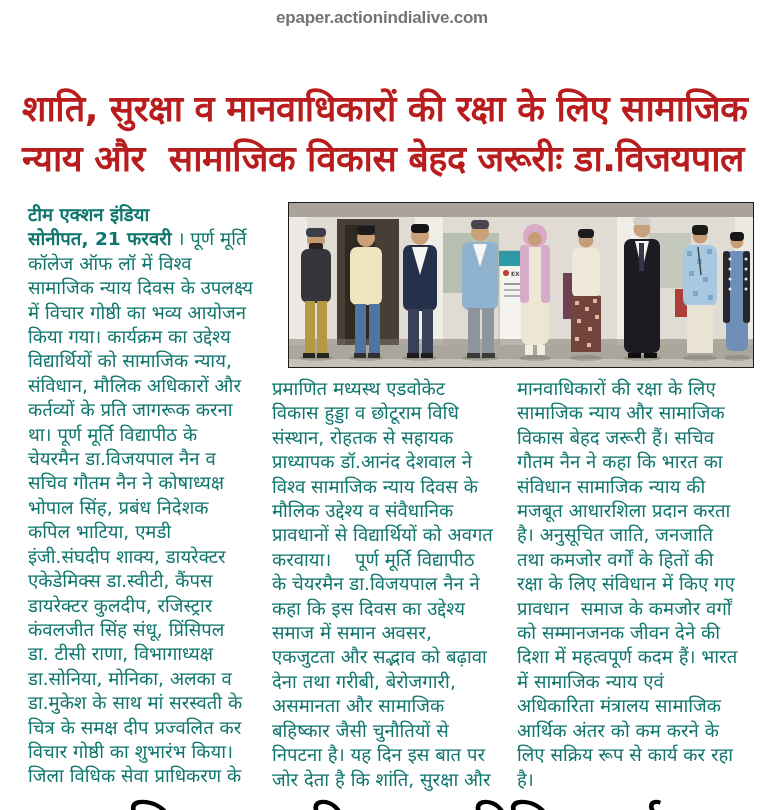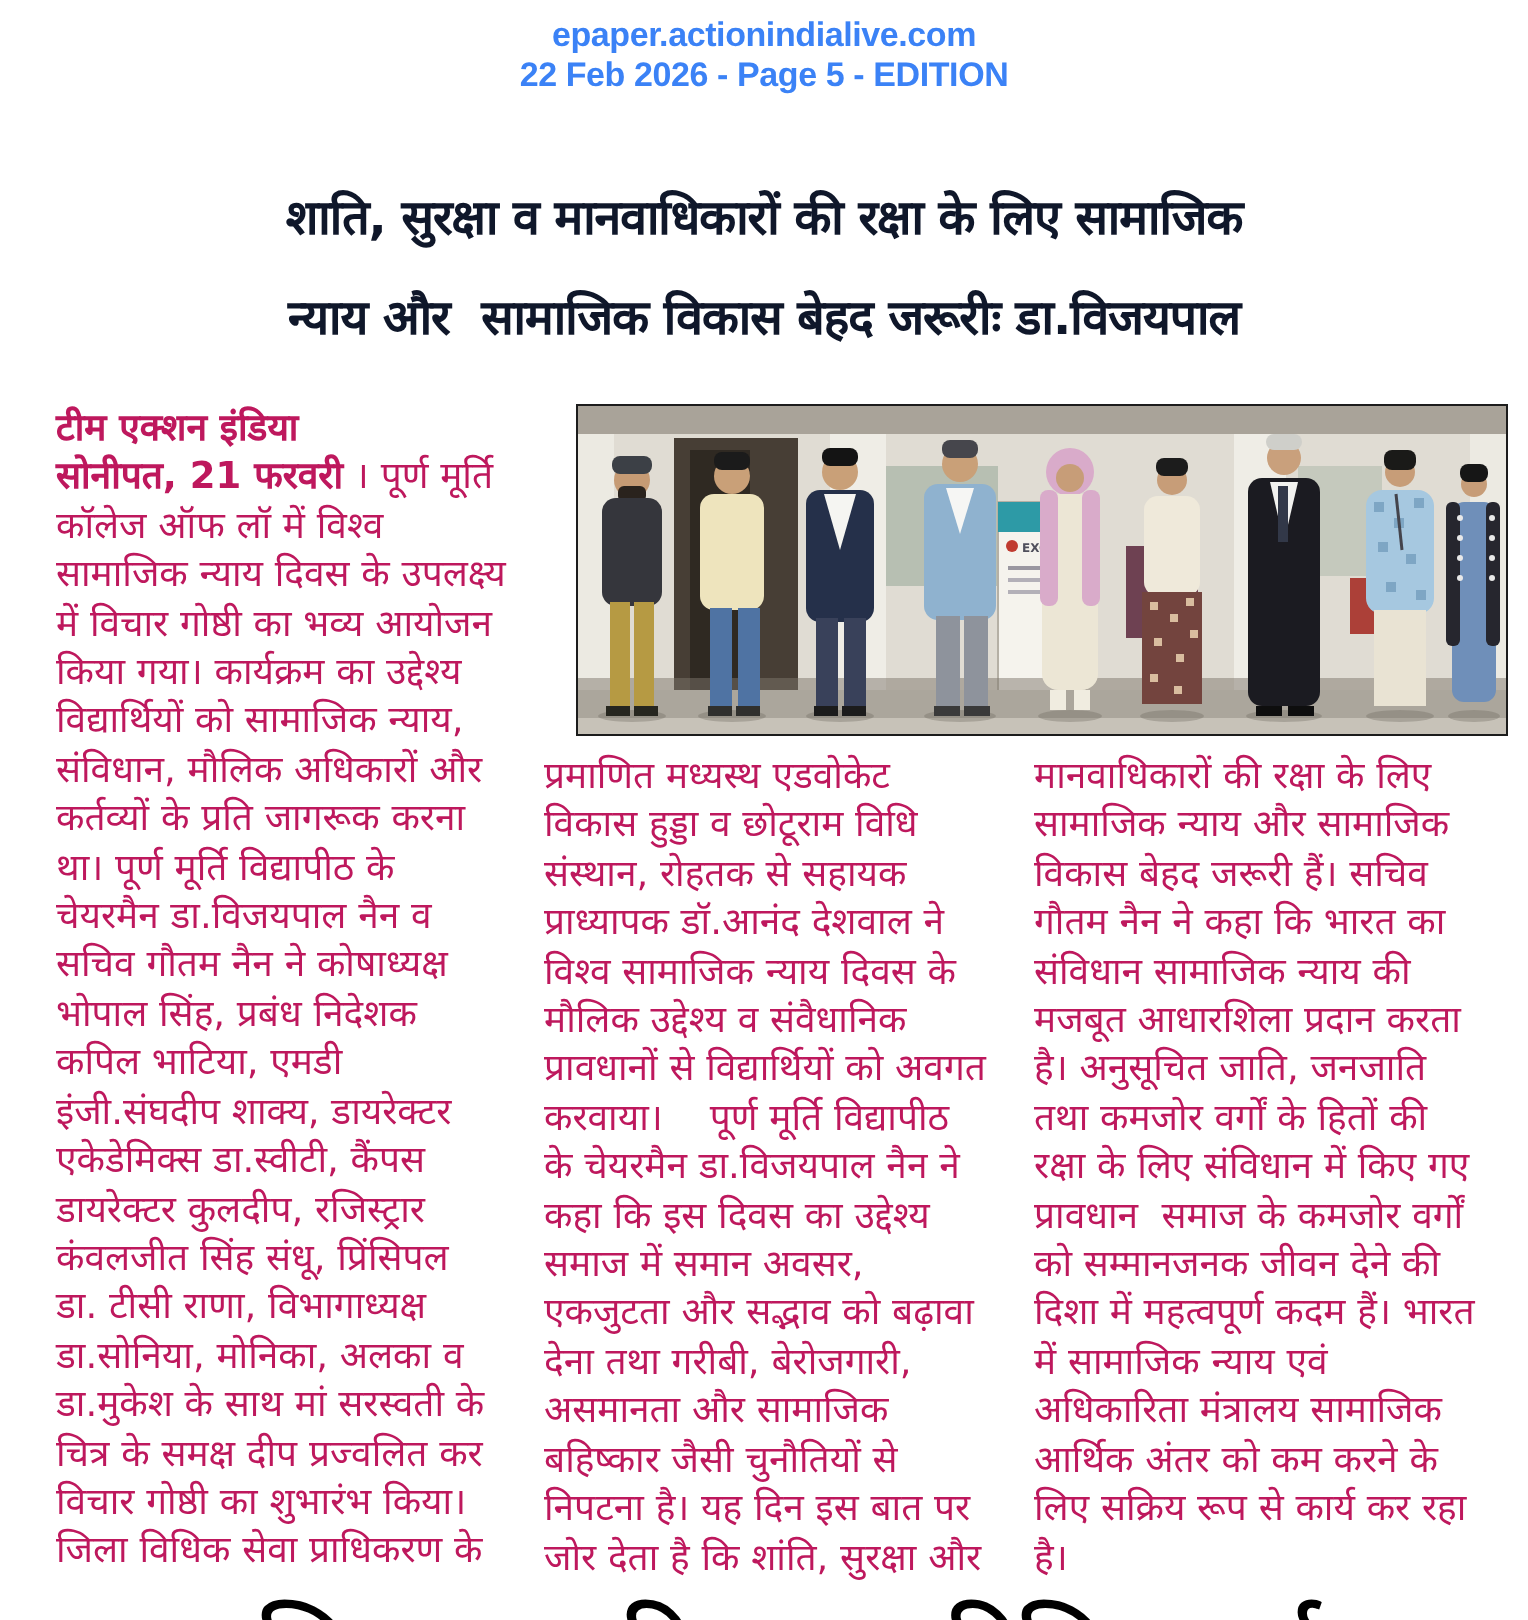--- a/index.html
+++ b/index.html
@@ -1,45 +1,44 @@
 <!DOCTYPE html>
 <html><head>
 <meta charset="utf-8">
 <style>
   html,body{margin:0;padding:0;background:#ffffff;}
   .page{position:relative;width:764px;height:810px;background:#ffffff;overflow:hidden;
         font-family:"DejaVu Sans","Liberation Sans",sans-serif;color:#121212;}
   .hdr{position:absolute;left:0;width:100%;text-align:center;
        font-family:"Liberation Sans",sans-serif;font-weight:600;
-       font-size:17px;line-height:20px;color:#3b82f6;letter-spacing:-0.2px;}
+       font-size:17px;line-height:20px;color:#737373;letter-spacing:-0.2px;}
   .hdr-site{top:8px;}
   .hdr-date{top:28px;}
-  .headline{position:absolute;left:22px;top:84px;width:720px;text-align:center;
-            font-weight:700;font-size:24px;line-height:50px;color:#0f172a;
+  .headline{position:absolute;left:22px;top:84px;width:720px;text-align:left;
+            font-weight:700;font-size:36px;line-height:50px;color:#b91c1c;
             white-space:pre;letter-spacing:-0.5px;}
   .col{position:absolute;width:246px;font-size:18.5px;line-height:24.4px;
-       white-space:pre;color:#be185d;}
+       white-space:pre;color:#0f766e;}
   .col1{left:28px;top:203px;}
   .col2{left:272px;top:377px;}
   .col3{left:517px;top:377px;}
   .bold{font-weight:700;}
   .photo{position:absolute;left:288px;top:202px;width:466px;height:166px;
          border:1px solid #1c1c1c;box-sizing:border-box;background:#ddd8cf;}
   .photo svg{display:block;width:100%;height:100%;}
   .clip-head{position:absolute;left:52px;top:794px;width:660px;height:16px;overflow:hidden;}
   .clip-head .inner{font-size:42px;line-height:54px;font-weight:700;color:#000;
                     white-space:pre;margin-top:3px;letter-spacing:1px;}
 </style>
 </head>
 <body>
 
 <div class="page">
 
   <div class="hdr hdr-site">epaper.actionindialive.com</div>
-  <div class="hdr hdr-date">22 Feb 2026 - Page 5 - EDITION</div>
 
   <div class="headline">शाति, सुरक्षा व मानवाधिकारों की रक्षा के लिए सामाजिक
 न्याय और  सामाजिक विकास बेहद जरूरीः डा.विजयपाल</div>
 
   <div class="col col1"><span class="bold">टीम एक्शन इंडिया</span>
 <span class="bold">सोनीपत, 21 फरवरी</span><span> । पूर्ण मूर्ति</span>
 <span>कॉलेज ऑफ लॉ में विश्व
 सामाजिक न्याय दिवस के उपलक्ष्य
 में विचार गोष्ठी का भव्य आयोजन
 किया गया। कार्यक्रम का उद्देश्य

